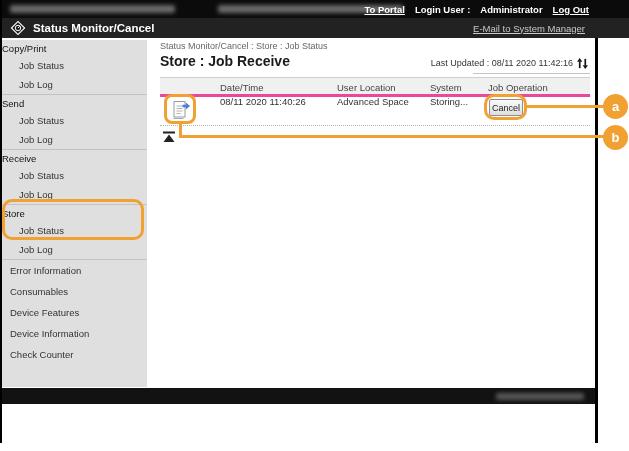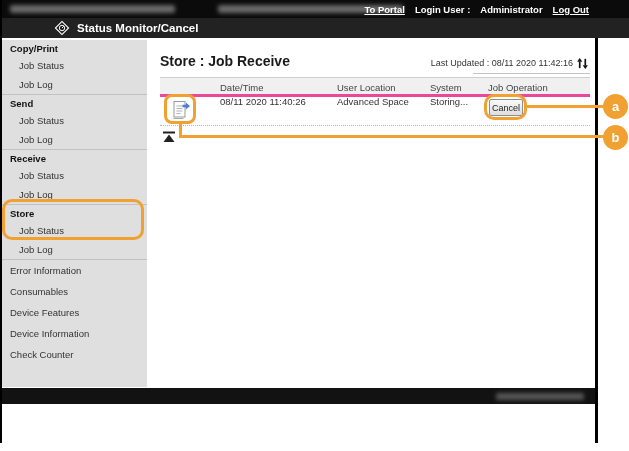--- a/index.html
+++ b/index.html
@@ -12,35 +12,35 @@
             display:flex; align-items:center; }
   .redacted { background:#8a8a8a; border-radius:2px; filter:blur(2px); opacity:.75; }
   .r1 { position:absolute; left:10px; top:5px; width:165px; height:8px; }
   .r2 { position:absolute; left:218px; top:5px; width:185px; height:8px; }
   .topbar-right { position:absolute; right:40px; top:0; height:18px; display:flex; align-items:center;
                   gap:10px; color:#fff; font-size:9.5px; font-weight:bold; white-space:nowrap; }
   .tlink { color:#fff; text-decoration:underline; cursor:pointer; }
   .plain { text-decoration:none; }
 
   .appbar { position:absolute; left:0; top:18px; width:629px; height:20px; background:#222;
-            display:flex; align-items:center;padding-left:44px; }
+            display:flex; align-items:center; }
   .appicon { width:16px; height:16px; margin-left:10px; display:inline-flex; }
   .apptitle { color:#fff; font-size:11.5px; font-weight:bold; margin-left:7px; }
   .email-link { position:absolute; right:44px; color:#c9c9c9; font-size:9.5px;
                 text-decoration:underline; cursor:pointer; }
 
   
   .border-left   { position:absolute; left:0; top:0; width:2px; height:451px; background:#000; }
   .border-right  { position:absolute; left:595px; top:38px; width:3px; height:410px; background:#000; }
   .border-bottom { position:absolute; left:0; top:448px; width:629px; height:3px; background:#000; }
 
   
   .sidebar { position:absolute; left:2px; top:40px; width:145px; height:347px; background:#dfdfdf;
              font-size:9.5px; color:#333; }
-  .side-h { height:16px; line-height:17px; padding-left:8px; font-weight:bold; color:#111; }
+  .side-h { height:16px; line-height:17px; font-weight:normal; color:#111; }
   .side-i { height:19px; line-height:19px; padding-left:17px; cursor:pointer; }
   .side-sep { border-top:1px solid #c2c2c2; height:0; }
   .side-ib { height:21px; line-height:21px; padding-left:8px; cursor:pointer; }
 
   
   .breadcrumb { position:absolute; left:160px; top:41px; font-size:9px; color:#666; }
   .page-heading { position:absolute; left:160px; top:53px; font-size:14px; font-weight:bold; color:#1a1a1a; }
   .last-updated { position:absolute; left:330px; top:58px; width:243px; text-align:right;
                   font-size:9px; color:#333; }
   .refresh-icon { position:absolute; left:576px; top:56px; width:13px; height:13px; cursor:pointer; }
@@ -98,20 +98,21 @@
 
   <div class="appbar">
     <span class="appicon">
       <svg viewBox="0 0 20 20" width="16" height="16">
         <rect x="4.2" y="4.2" width="11.6" height="11.6" transform="rotate(45 10 10)" fill="none" stroke="#fff" stroke-width="1.4"></rect>
         <circle cx="10" cy="10" r="3.4" fill="none" stroke="#fff" stroke-width="1.2"></circle>
         <line x1="10" y1="10" x2="12.2" y2="7.8" stroke="#fff" stroke-width="1.2"></line>
       </svg>
     </span>
     <span class="apptitle">Status Monitor/Cancel</span>
+    <span class="email-link">E-Mail to System Manager</span>
   </div>
 
   <div class="sidebar">
     <div class="side-h">Copy/Print</div>
     <div class="side-i">Job Status</div>
     <div class="side-i">Job Log</div>
     <div class="side-sep"></div>
     <div class="side-h">Send</div>
     <div class="side-i">Job Status</div>
     <div class="side-i">Job Log</div>
@@ -124,20 +125,21 @@
     <div class="side-i">Job Status</div>
     <div class="side-i">Job Log</div>
     <div class="side-sep"></div>
     <div class="side-ib">Error Information</div>
     <div class="side-ib">Consumables</div>
     <div class="side-ib">Device Features</div>
     <div class="side-ib">Device Information</div>
     <div class="side-ib">Check Counter</div>
   </div>
 
+  <div class="breadcrumb">Status Monitor/Cancel : Store : Job Status</div>
   <div class="page-heading">Store : Job Receive</div>
   <div class="last-updated">Last Updated : 08/11 2020 11:42:16</div>
   <span class="refresh-icon">
     <svg viewBox="0 0 14 14" width="13" height="13">
       <path d="M4 12 V5" stroke="#111" stroke-width="1.8" fill="none"></path>
       <path d="M4 1.2 L1.2 5.2 H6.8 Z" fill="#111"></path>
       <path d="M10 2 V9" stroke="#111" stroke-width="1.8" fill="none"></path>
       <path d="M10 12.8 L7.2 8.8 H12.8 Z" fill="#111"></path>
     </svg>
   </span>

